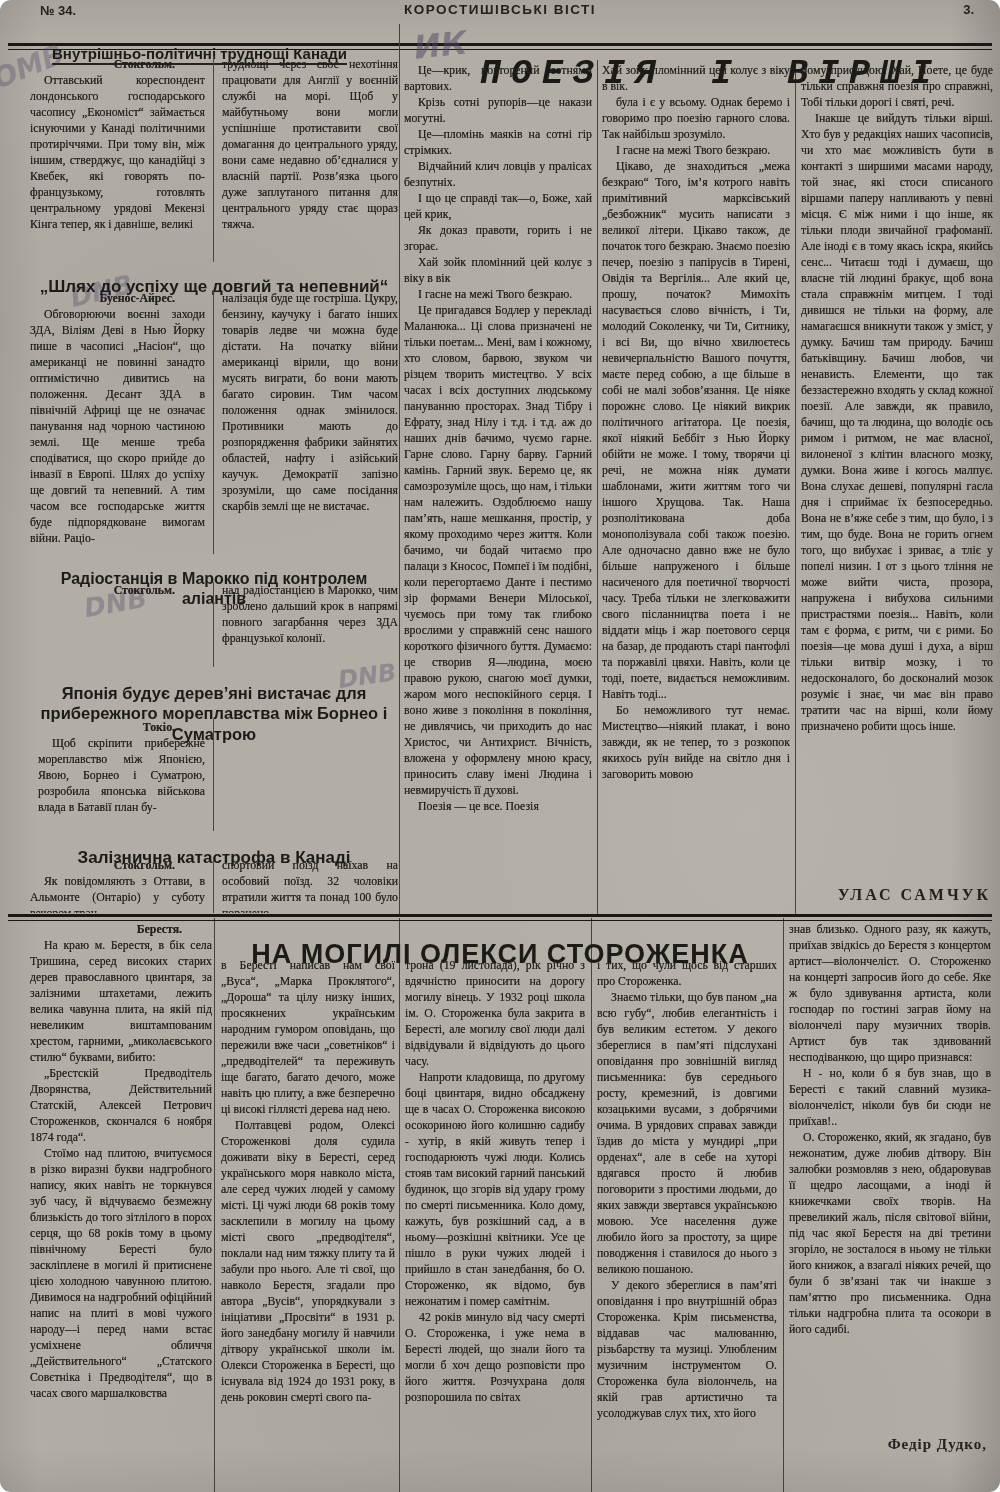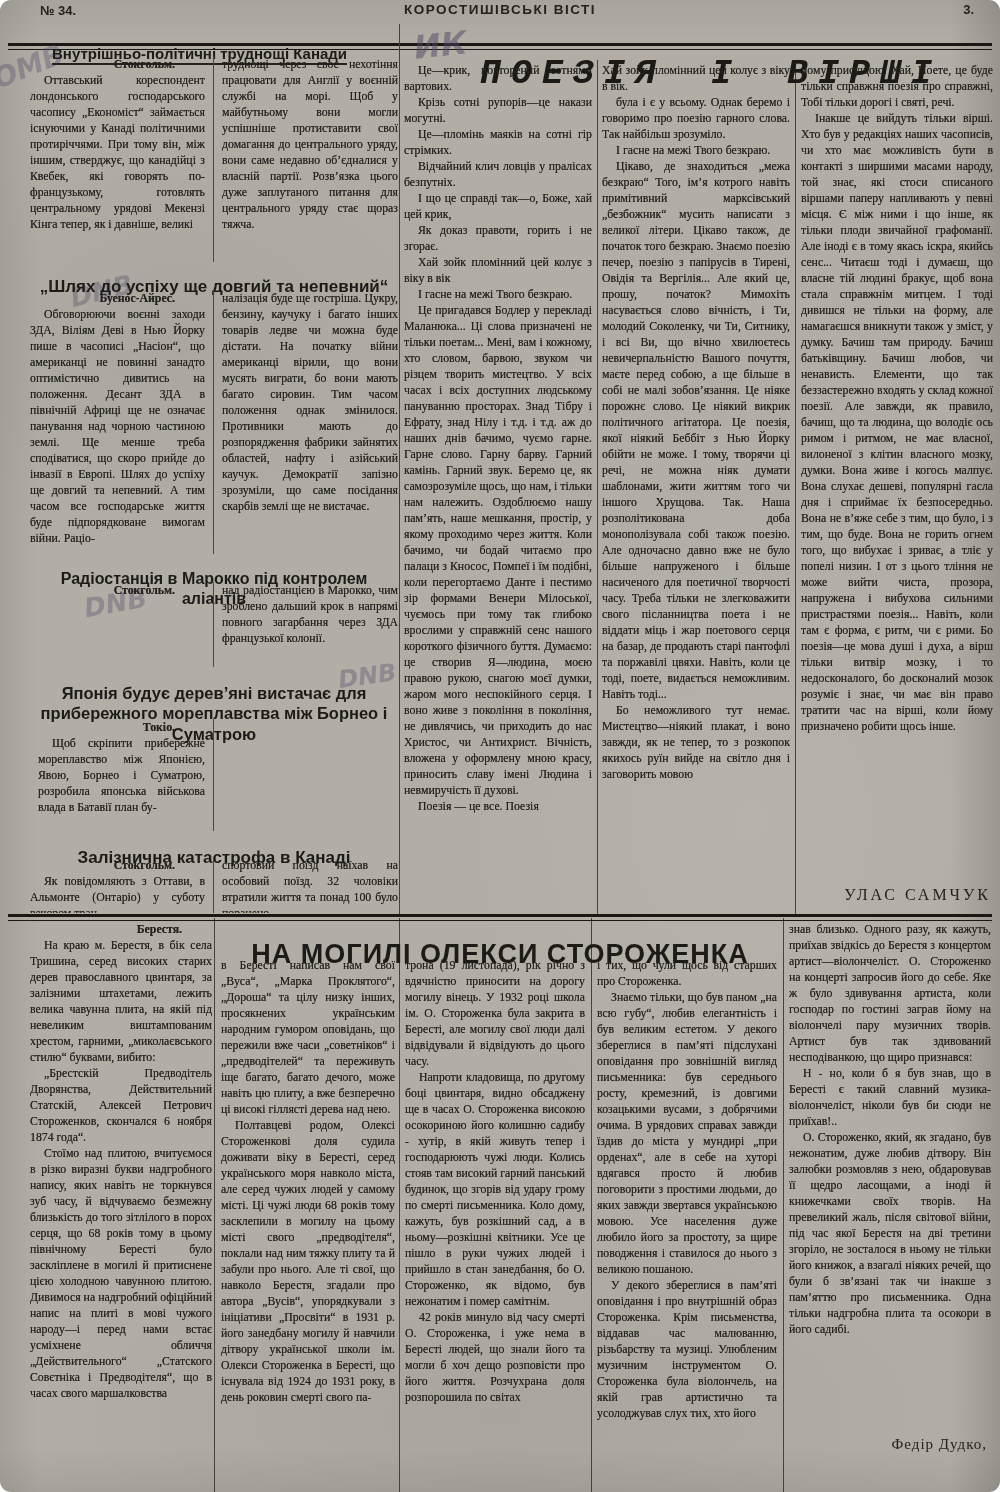--- a/index.html
+++ b/index.html
@@ -66,21 +66,21 @@
   
   .vr{width:1px;background:#45423c;}
   .vr-main{left:399px;top:24px;height:890px;}
   .vr-pa{left:597px;top:60px;height:854px;}
   .vr-pb{left:795px;top:60px;height:854px;}
   .vr-m1{left:214px;top:918px;height:574px;}
   .vr-m2{left:399px;top:918px;height:574px;}
   .vr-m3{left:591px;top:918px;height:574px;}
   .vr-m4{left:783px;top:918px;height:574px;}
   
-  .byline{font-size:16px;font-weight:400;letter-spacing:3px;text-align:right;}
+  .byline{font-size:16px;font-weight:700;letter-spacing:3px;text-align:right;}
   .by-samchuk{left:801px;top:886px;width:190px;}
   .by-dudko{left:789px;top:1436px;width:198px;font-size:15px;letter-spacing:1px;font-style:normal;}
   
   .stamp{font-family:"DejaVu Sans",sans-serif;font-style:italic;font-weight:700;
     color:rgba(88,78,104,0.38);pointer-events:none;}
   .s1{left:-8px;top:50px;font-size:28px;transform:rotate(-22deg);}
   .s2{left:70px;top:276px;font-size:26px;transform:rotate(-14deg);}
   .s3{left:84px;top:588px;font-size:26px;transform:rotate(-10deg);}
   .s4{left:338px;top:662px;font-size:24px;transform:rotate(-8deg);}
   .s5{left:414px;top:26px;font-size:32px;transform:rotate(-6deg);color:rgba(80,70,100,0.5);}

